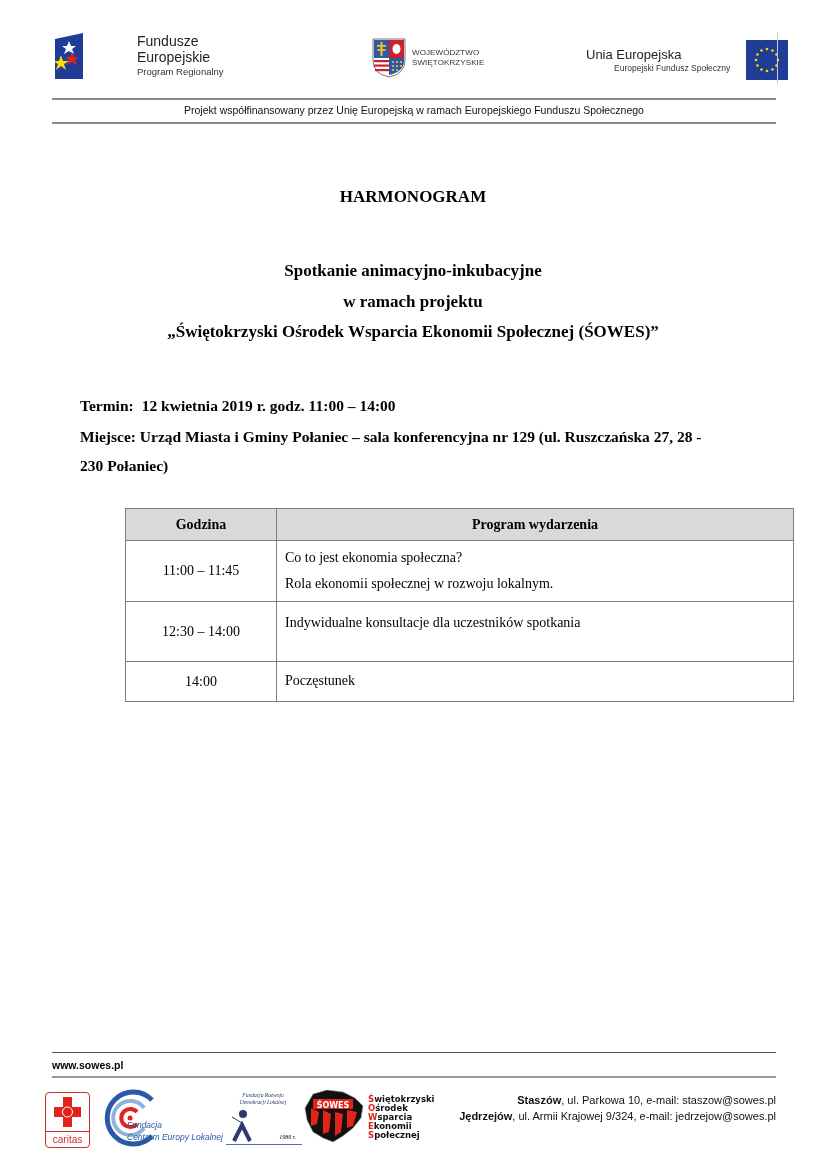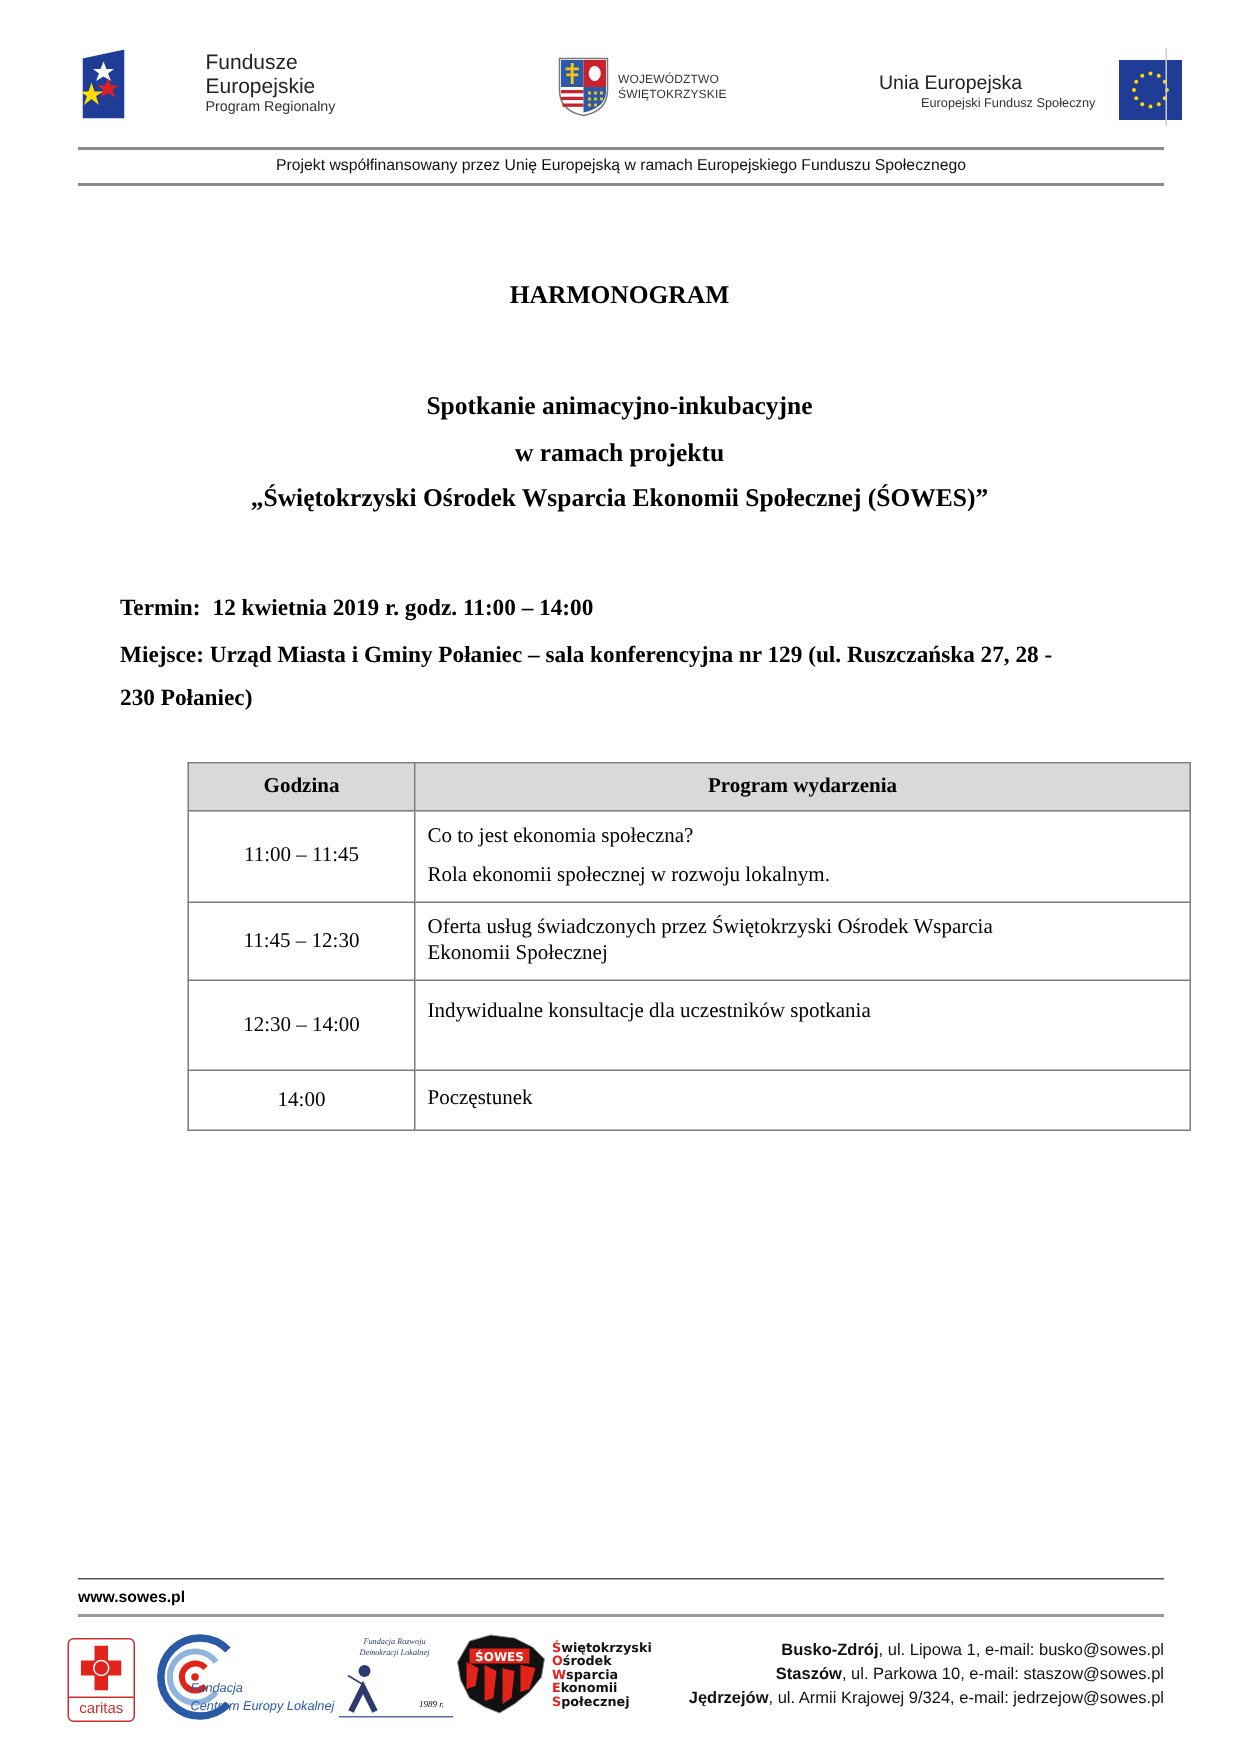--- a/index.html
+++ b/index.html
@@ -172,27 +172,20 @@
     </tr>
   </thead>
   <tbody>
     <tr class="r1">
       <td class="time">11:00 – 11:45</td>
       <td class="prog">
         <p>Co to jest ekonomia społeczna?</p>
         <p>Rola ekonomii społecznej w rozwoju lokalnym.</p>
       </td>
     </tr>
-    <tr class="r2">
-      <td class="time">11:45 – 12:30</td>
-      <td class="prog">
-        <div>Oferta usług świadczonych przez Świętokrzyski Ośrodek Wsparcia</div>
-        <div>Ekonomii Społecznej</div>
-      </td>
-    </tr>
     <tr class="r3">
       <td class="time">12:30 – 14:00</td>
       <td class="prog">
         <div>Indywidualne konsultacje dla uczestników spotkania</div>
       </td>
     </tr>
     <tr class="r4">
       <td class="time">14:00</td>
       <td class="prog">
         <div>Poczęstunek</div>
@@ -250,16 +243,15 @@
 </div>
 <div class="sowes-txt">
   <div><span class="cap">Ś</span><span>więtokrzyski</span></div>
   <div><span class="cap">O</span><span>środek</span></div>
   <div><span class="cap">W</span><span>sparcia</span></div>
   <div><span class="cap">E</span><span>konomii</span></div>
   <div><span class="cap">S</span><span>połecznej</span></div>
 </div>
 
 <div class="addr">
-  <div><b>Busko-Zdrój</b><span>, ul. Lipowa 1, e-mail: busko@sowes.pl</span></div>
   <div><b>Staszów</b><span>, ul. Parkowa 10, e-mail: staszow@sowes.pl</span></div>
   <div><b>Jędrzejów</b><span>, ul. Armii Krajowej 9/324, e-mail: jedrzejow@sowes.pl</span></div>
 </div>
 
 </body></html>

